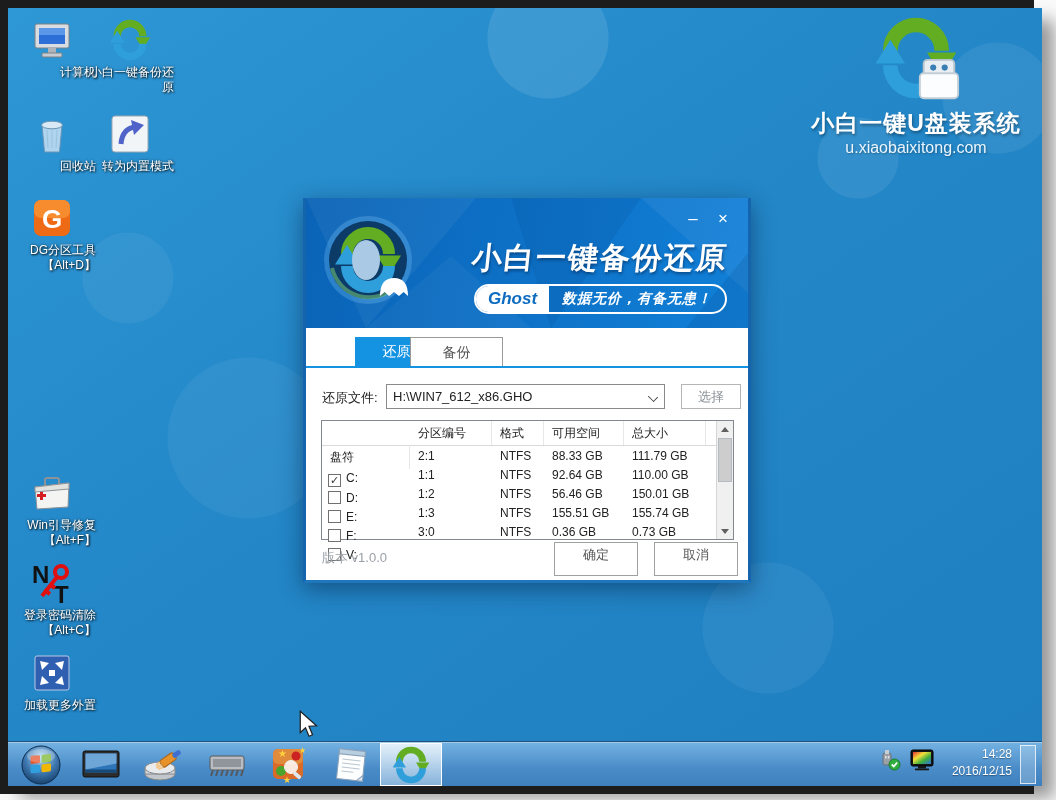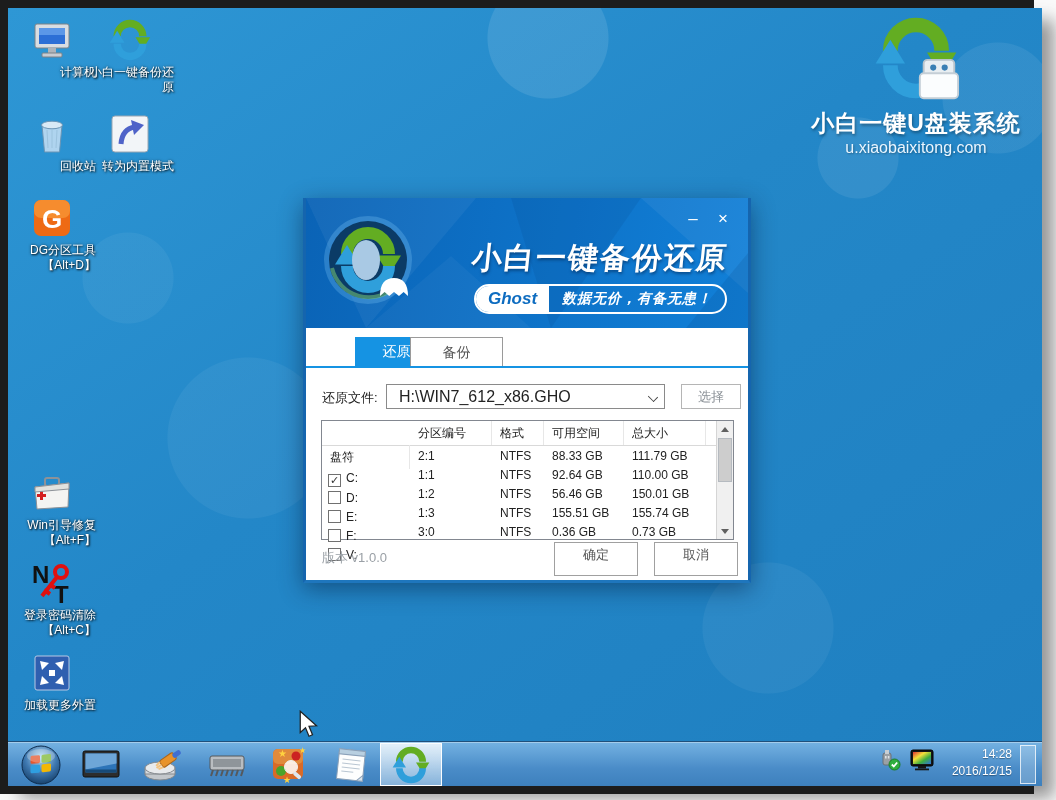--- a/index.html
+++ b/index.html
@@ -42,21 +42,21 @@
   .wbtn { position:absolute; top:12px; width:22px; height:20px; color:#fff; font-size:17px;
           text-align:center; line-height:18px; cursor:default; }
   .dlogo { position:absolute; left:14px; top:14px; width:96px; height:96px; }
   .tabbar { position:absolute; left:0; top:130px; width:442px; height:40px; background:#fff; }
   .tabbar .uline { position:absolute; left:0; bottom:0; width:100%; height:2px; background:#1593e3; }
   .tab { position:absolute; top:9px; height:29px; font-size:14px; text-align:center; line-height:28px; }
   .tab.act { left:15px; width:83px; background:#1593e3; color:#fff;margin-left:34px; }
   .tab.inact { left:104px; width:93px; background:#fff; color:#555; border:1px solid #9a9a9a; border-bottom:none; }
   .frow-label { position:absolute; left:16px; top:191px; font-size:13px; color:#222; }
   .combo { position:absolute; left:80px; top:186px; width:279px; height:25px; border:1px solid #8a8a8a;
-           background:#fff; font-size:16px; color:#222; line-height:23px; padding-left:12px; }
+           background:#fff; font-size:13px; color:#222; line-height:23px; padding-left:6px; }
   .combo .chev { position:absolute; right:7px; top:8px; width:8px; height:8px;
                  border-right:1.5px solid #444; border-bottom:1.5px solid #444; transform:rotate(45deg) scale(1,.8); }
   .selbtn { position:absolute; left:375px; top:186px; width:60px; height:25px; border:1px solid #b5b5b5;
             background:#fff; color:#8a9096; font-size:13px; text-align:center; line-height:23px; }
   .ptable { position:absolute; left:15px; top:222px; width:413px; height:120px; border:1px solid #828790;
             font-size:12px; color:#222; background:#fff; }
   .thdr { display:flex; height:25px; border-bottom:1px solid #d9d9d9; align-items:center; }
   .thdr .hc { padding-left:8px; border-right:1px solid #e7e7e7; height:100%; line-height:24px; }
   .trow { display:flex; height:19px; align-items:center; }
   .c0{width:88px;margin-top:47px;} .c1{width:82px;} .c2{width:52px;} .c3{width:80px;} .c4{width:82px;}

